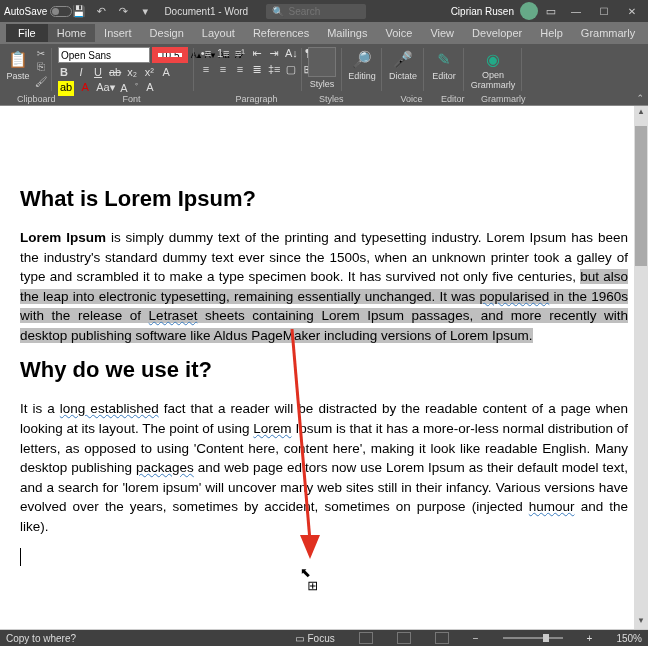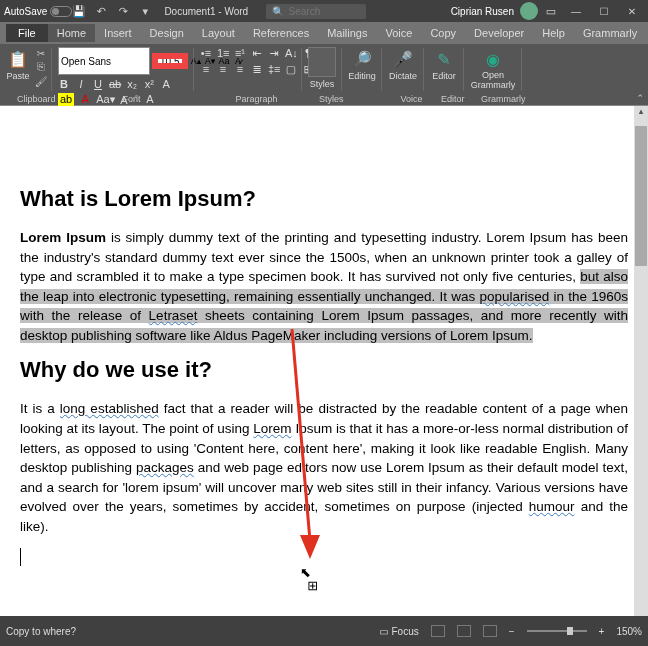--- a/index.html
+++ b/index.html
@@ -25,40 +25,40 @@
 .ribbon{height:62px;background:#565656;display:flex;position:relative;border-bottom:1px solid #888}
 .rgroup{padding:3px 6px 0;display:flex;flex-direction:column;position:relative}
 .rgroup::after{content:"";position:absolute;right:0;top:4px;bottom:14px;width:1px;background:#6a6a6a}
 .rgroup-label{position:absolute;bottom:1px;left:17px;right:0;text-align:center;color:#ccc;font-size:9px}
 .clip-area{display:flex;gap:2px;align-items:flex-start}
 .big-btn{display:flex;flex-direction:column;align-items:center;color:#ddd;font-size:9px;cursor:pointer}
 .big-icon{width:24px;height:24px;display:flex;align-items:center;justify-content:center;font-size:16px}
 .mini-col{display:flex;flex-direction:column;gap:2px;margin-left:2px}
 .mini-icon{width:14px;height:12px;font-size:10px;color:#ccc;cursor:pointer;display:flex;align-items:center;justify-content:center}
 .font-row{display:flex;gap:2px;align-items:center}
-.font-select{background:#fff;border:1px solid #888;font-size:10px;padding:0 2px;height:28px;width:92px}
+.font-select{background:#fff;border:1px solid #888;font-size:10px;padding:0 2px;height:16px;width:92px}
 .size-select{background:#fff;border:6px solid #ef4444;font-size:10px;padding:0 2px;height:16px;width:36px}
 .fmt-row{display:flex;gap:5px;margin-top:3px;color:#ddd;font-size:11px}
 .fmt-btn{cursor:pointer;min-width:12px;text-align:center}
 .para-rows{display:flex;flex-direction:column;gap:3px}
 .para-row{display:flex;gap:5px;color:#ddd;font-size:11px}
 .styles-pane{width:28px;height:30px;border:1px solid #777;background:#5e5e5e;margin-bottom:2px}
 .collapse-btn{position:absolute;right:4px;bottom:2px;color:#ccc;font-size:9px;cursor:pointer}
 .page-area{position:absolute;top:106px;left:0;right:0;bottom:17px;background:#fff;overflow:hidden}
 .scrollbar-v{position:absolute;right:0;top:106px;bottom:17px;width:14px;background:#ddd}
 .scroll-thumb{position:absolute;top:20px;width:12px;left:1px;height:140px;background:#aaa}
 .scroll-arrow{position:absolute;width:14px;height:14px;text-align:center;font-size:9px;color:#555;cursor:pointer}
 .content{padding:80px 20px 20px 20px;font-family:Georgia,'Open Sans',serif;color:#000}
 .content h1{font-size:22px;font-weight:bold;margin-bottom:16px;font-family:Arial}
 .content p{font-size:13.5px;line-height:1.45;text-align:justify;margin-bottom:12px}
 .highlight{background:#bfbfbf}
 .wavy{text-decoration:underline wavy #3a7cbf;text-decoration-thickness:1px}
 .cursor-bar{display:inline-block;width:1px;height:18px;background:#000;vertical-align:text-bottom}
-.statusbar{position:absolute;bottom:0;left:0;right:0;height:30px;background:#404040;display:flex;align-items:center;color:#ddd;font-size:10px;padding:0 6px}
-.status-right{margin-left:auto;display:flex;align-items:center;gap:12px}
+.statusbar{position:absolute;bottom:0;left:0;right:0;height:16px;background:#404040;display:flex;align-items:center;color:#ddd;font-size:10px;padding:0 6px}
+.status-right{margin-left:auto;display:flex;align-items:center;gap:24px}
 .view-btn{width:14px;height:12px;border:1px solid #777;cursor:pointer}
 .zoom-slider{width:60px;height:2px;background:#888;position:relative}
 .zoom-slider::after{content:"";position:absolute;left:40px;top:-3px;width:6px;height:8px;background:#ccc}
 .arrow-annot{position:absolute;top:329px;left:288px;pointer-events:none}
 .arrow-line{stroke:#e03020;stroke-width:3;fill:none}
 .arrow-head{fill:#e03020}
 .move-cursor{position:absolute;top:566px;left:300px;font-size:13px;color:#000;pointer-events:none;line-height:1}
 </style>
 </head>
 <body>
@@ -95,21 +95,21 @@
 
 <div class="ribbon-tabs">
   <div class="rtab file-tab">File</div>
   <div class="rtab active">Home</div>
   <div class="rtab">Insert</div>
   <div class="rtab">Design</div>
   <div class="rtab">Layout</div>
   <div class="rtab">References</div>
   <div class="rtab">Mailings</div>
   <div class="rtab">Voice</div>
-  <div class="rtab">Copy</div>
+  <div class="rtab">View</div>
   <div class="rtab">Developer</div>
   <div class="rtab">Help</div>
   <div class="rtab">Grammarly</div>
 
 </div>
 
 <div class="ribbon">
   <div class="rgroup" style="width:52px">
     <div class="clip-area">
       <div class="big-btn">

